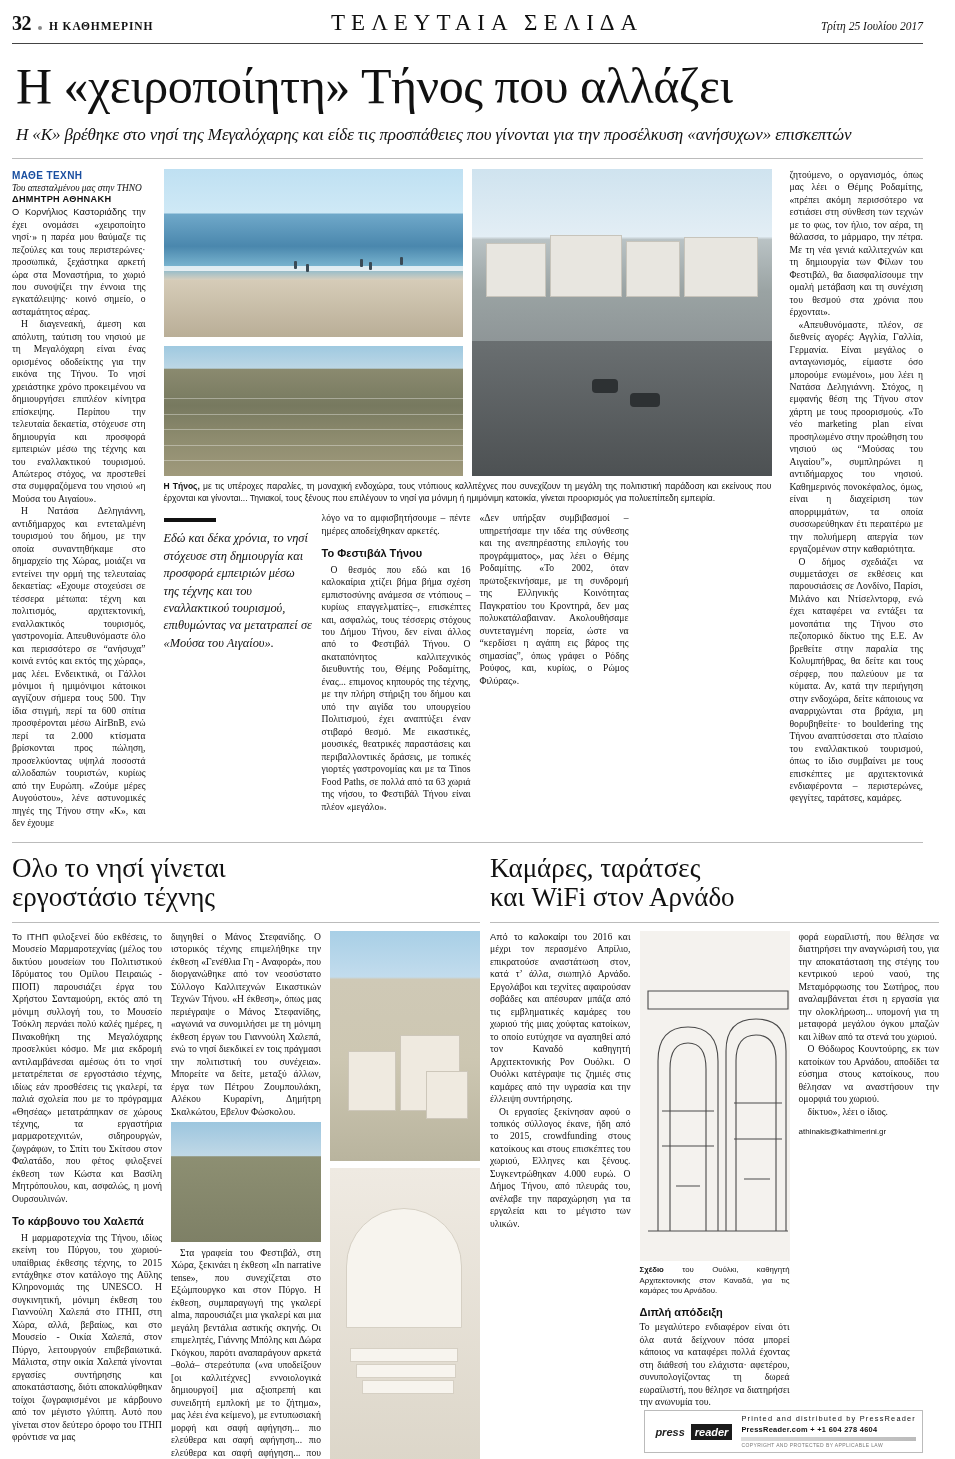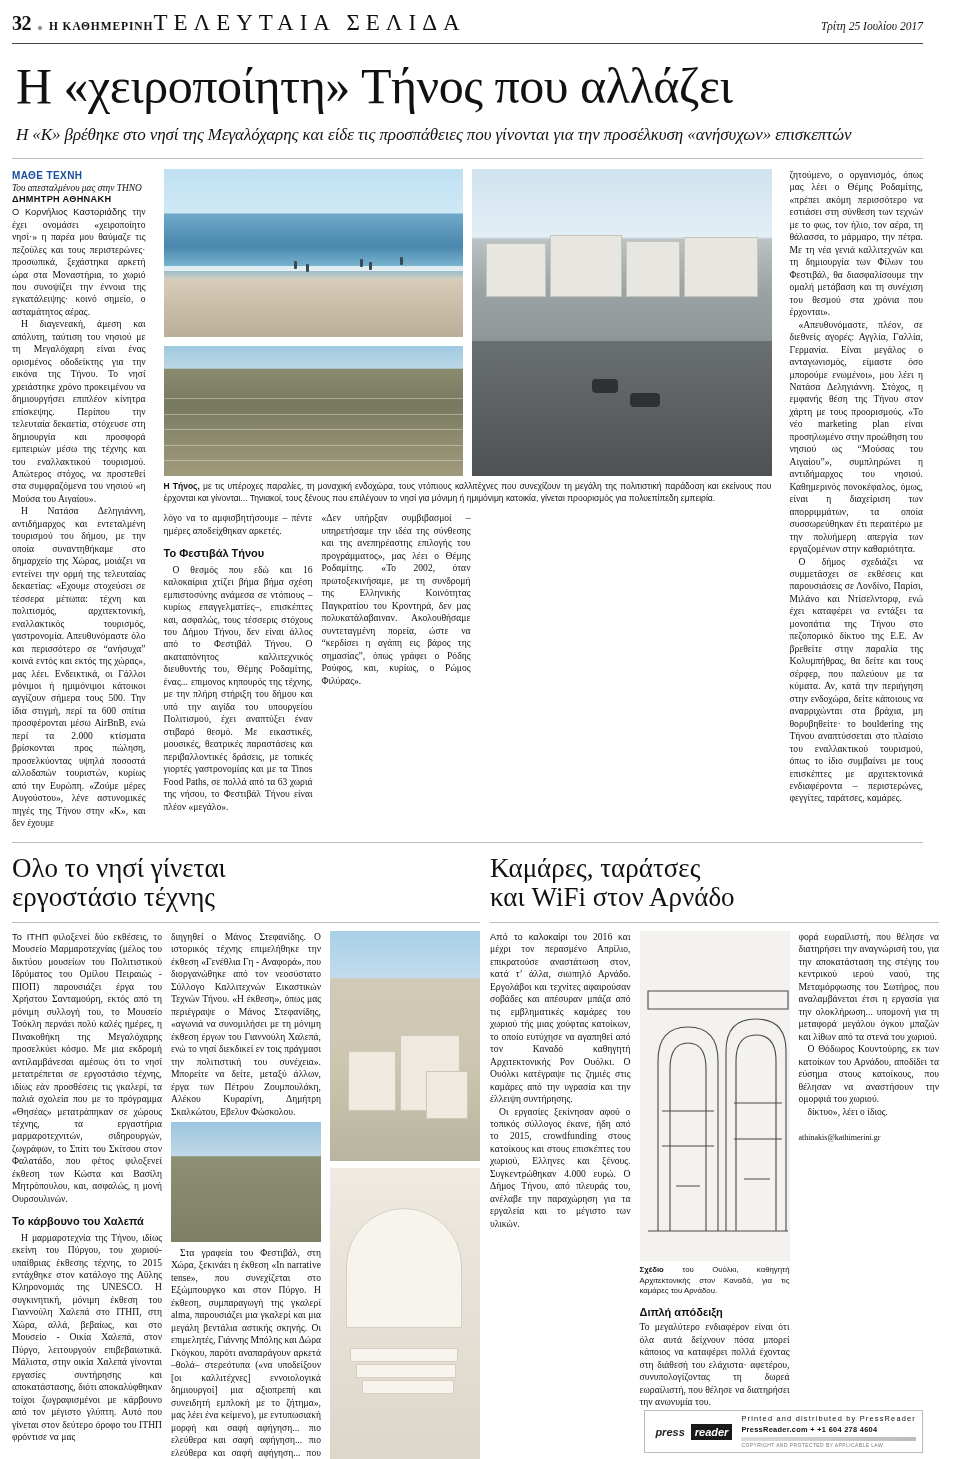--- a/index.html
+++ b/index.html
@@ -12,21 +12,21 @@
     overflow: hidden;
     position: relative;
   }
   .page { position: relative; width: 935px; height: 1459px; padding: 0 12px; }
 
   
   .masthead { display:flex; align-items:baseline; padding-top:10px; }
   .mh-page-no { font-family:"Liberation Serif", serif; font-weight:700; font-size:20px; letter-spacing:-0.5px; }
   .mh-dot { width:4px;height:4px;border-radius:50%;background:#888; margin:0 7px 4px 7px; display:inline-block; }
   .mh-paper { font-family:"Liberation Serif", serif; font-size:11.5px; letter-spacing:0.9px; font-variant:small-caps; font-weight:600;}
-  .mh-center { flex:1; text-align:left; font-family:"Liberation Serif", serif;
+  .mh-center { flex:1; text-align:center; font-family:"Liberation Serif", serif;
                font-size:23px; letter-spacing:6px; font-weight:400; }
   .mh-date { font-family:"Liberation Serif", serif; font-style:italic; font-size:11.5px; }
   .mh-rule { border-top:1px solid #444; margin-top:7px; }
 
   
   .headline {
     font-family:"Liberation Serif", serif;
     font-size:50px; font-weight:400; letter-spacing:-0.5px;
     line-height:1.06; margin:16px 0 0 0; padding-left:4px;
   }
@@ -109,21 +109,21 @@
   .ph-arch { height:300px; background:linear-gradient(to bottom,#efeae2,#dcd6c9); position:relative; }
   .ph-arch .stair { position:absolute; background:#f7f4ee; border:1px solid #d6d0c4; }
   .ph-gallery { height:190px; background:linear-gradient(to bottom,#d8d4cc 0%,#cfcac1 55%,#b8b2a8 100%); position:relative; }
   .ph-sketch { height:180px; background:#f4f2ee; position:relative; }
   .ph-village { height:120px; background:linear-gradient(to bottom,#9cc6df 0%,#c0d8e6 28%,#8d8f72 29%,#7e8066 100%); }
 
   .cap-s { font-family:"Liberation Sans", sans-serif; font-size:7.8px; line-height:1.38;
            margin-top:4px; text-align:justify; }
   .cap-s b { font-weight:700; }
 
-  .email { font-family:Liberation Serif, serif; font-size:8px; margin-top:15px; }
+  .email { font-family:Liberation Sans, sans-serif; font-size:8px; margin-top:9px; }
 
   
   .pr { position:absolute; right:12px; bottom:6px; display:flex; align-items:center;
         border:1px solid #bbb; padding:3px 6px; background:#fff; }
   .pr-logo { display:flex; font-family:"Liberation Sans", sans-serif; font-weight:700;
              font-size:11px; font-style:italic; }
   .pr-logo .a { background:#fff; color:#222; padding:2px 4px; }
   .pr-logo .b { background:#1b1b1b; color:#fff; padding:2px 4px; margin-left:2px; }
   .pr-txt { margin-left:9px; font-family:"Liberation Sans", sans-serif; font-size:7.4px; line-height:1.45; }
   .pr-txt .l1 { letter-spacing:1.2px; }
@@ -194,20 +194,24 @@
               <div class="bike" style="left:120px; top:210px;"></div>
               <div class="bike" style="left:158px; top:224px; width:30px;"></div>
             </div>
           </div>
         </div>
         <div class="cap">
           <b>Η Τήνος,</b><span> με τις υπέροχες παραλίες, τη μοναχική ενδοχώρα, τους ντόπιους καλλιτέχνες που συνεχίζουν τη μεγάλη της πολιτιστική παράδοση και εκείνους που έρχονται και γίνονται... Τηνιακοί, τους ξένους που επιλέγουν το νησί για μόνιμη ή ημιμόνιμη κατοικία, γίνεται προορισμός για πολυεπίπεδη εμπειρία.</span>
         </div>
 
         <div class="sub3">
+          <div class="c">
+            <div class="rule-short"></div>
+            <div class="pull">Εδώ και δέκα χρόνια, το νησί στόχευσε στη δημιουργία και προσφορά εμπειριών μέσω της τέχνης και του εναλλακτικού τουρισμού, επιθυμώντας να μετατραπεί σε «Μούσα του Αιγαίου».</div>
+          </div>
           <div class="c col">
             <p class="noind">λόγο να το αμφισβητήσουμε – πέντε ημέρες αποδείχθηκαν αρκετές.</p>
             <div class="subhead">Το Φεστιβάλ Τήνου</div>
             <p>Ο θεσμός που εδώ και 16 καλοκαίρια χτίζει βήμα βήμα σχέση εμπιστοσύνης ανάμεσα σε ντόπιους –κυρίως επαγγελματίες–, επισκέπτες και, ασφαλώς, τους τέσσερις στόχους του Δήμου Τήνου, δεν είναι άλλος από το Φεστιβάλ Τήνου. Ο ακαταπόνητος καλλιτεχνικός διευθυντής του, Θέμης Ροδαμίτης, ένας... επιμονος κηπουρός της τέχνης, με την πλήρη στήριξη του δήμου και υπό την αιγίδα του υπουργείου Πολιτισμού, έχει αναπτύξει έναν στιβαρό θεσμό. Με εικαστικές, μουσικές, θεατρικές παραστάσεις και περιβαλλοντικές δράσεις, με τοπικές γιορτές γαστρονομίας και με τα Tinos Food Paths, σε πολλά από τα 63 χωριά της νήσου, το Φεστιβάλ Τήνου είναι πλέον «μεγάλο».</p>
           </div>
           <div class="c col">
             <p class="noind">«Δεν υπήρξαν συμβιβασμοί – υπηρετήσαμε την ιδέα της σύνθεσης και της ανεπηρέαστης επιλογής του προγράμματος», μας λέει ο Θέμης Ροδαμίτης. «Το 2002, όταν πρωτοξεκινήσαμε, με τη συνδρομή της Ελληνικής Κοινότητας Παγκρατίου του Κροντηρά, δεν μας πολυκατάλαβαιναν. Ακολουθήσαμε συντεταγμένη πορεία, ώστε να “κερδίσει η αγάπη εις βάρος της σημασίας”, όπως γράφει ο Ρόδης Ρούφος, και, κυρίως, ο Ρώμος Φιλύρας».</p>
           </div>
         </div>
       </div>

